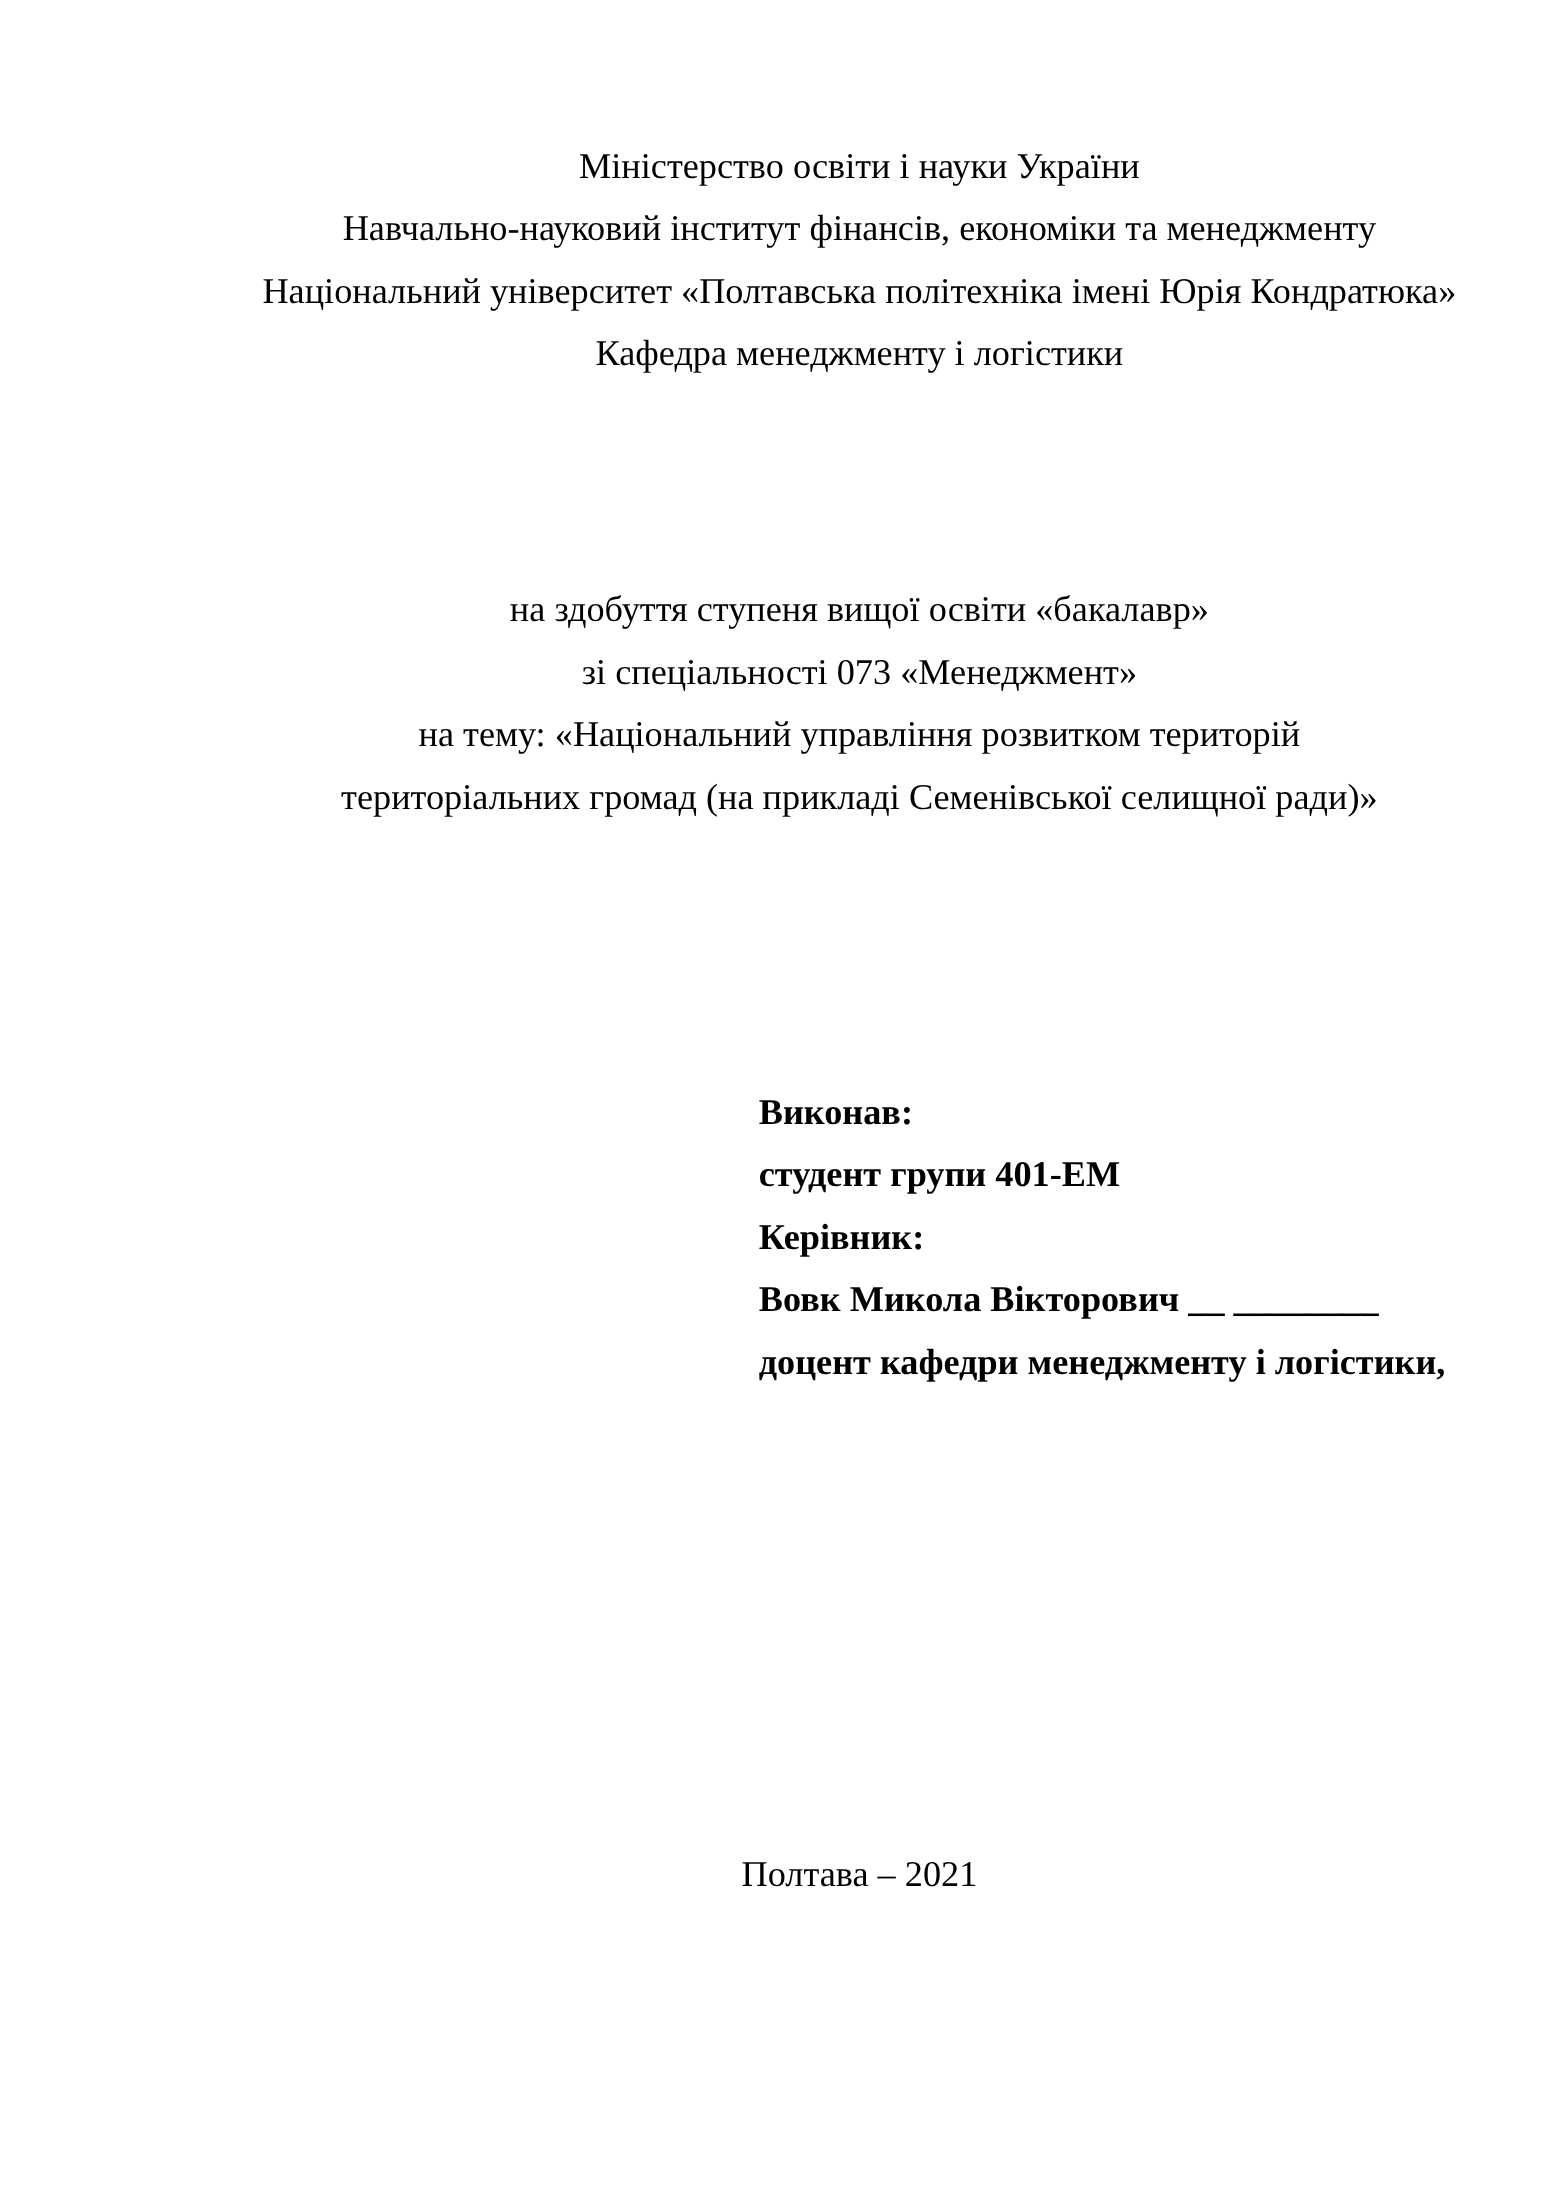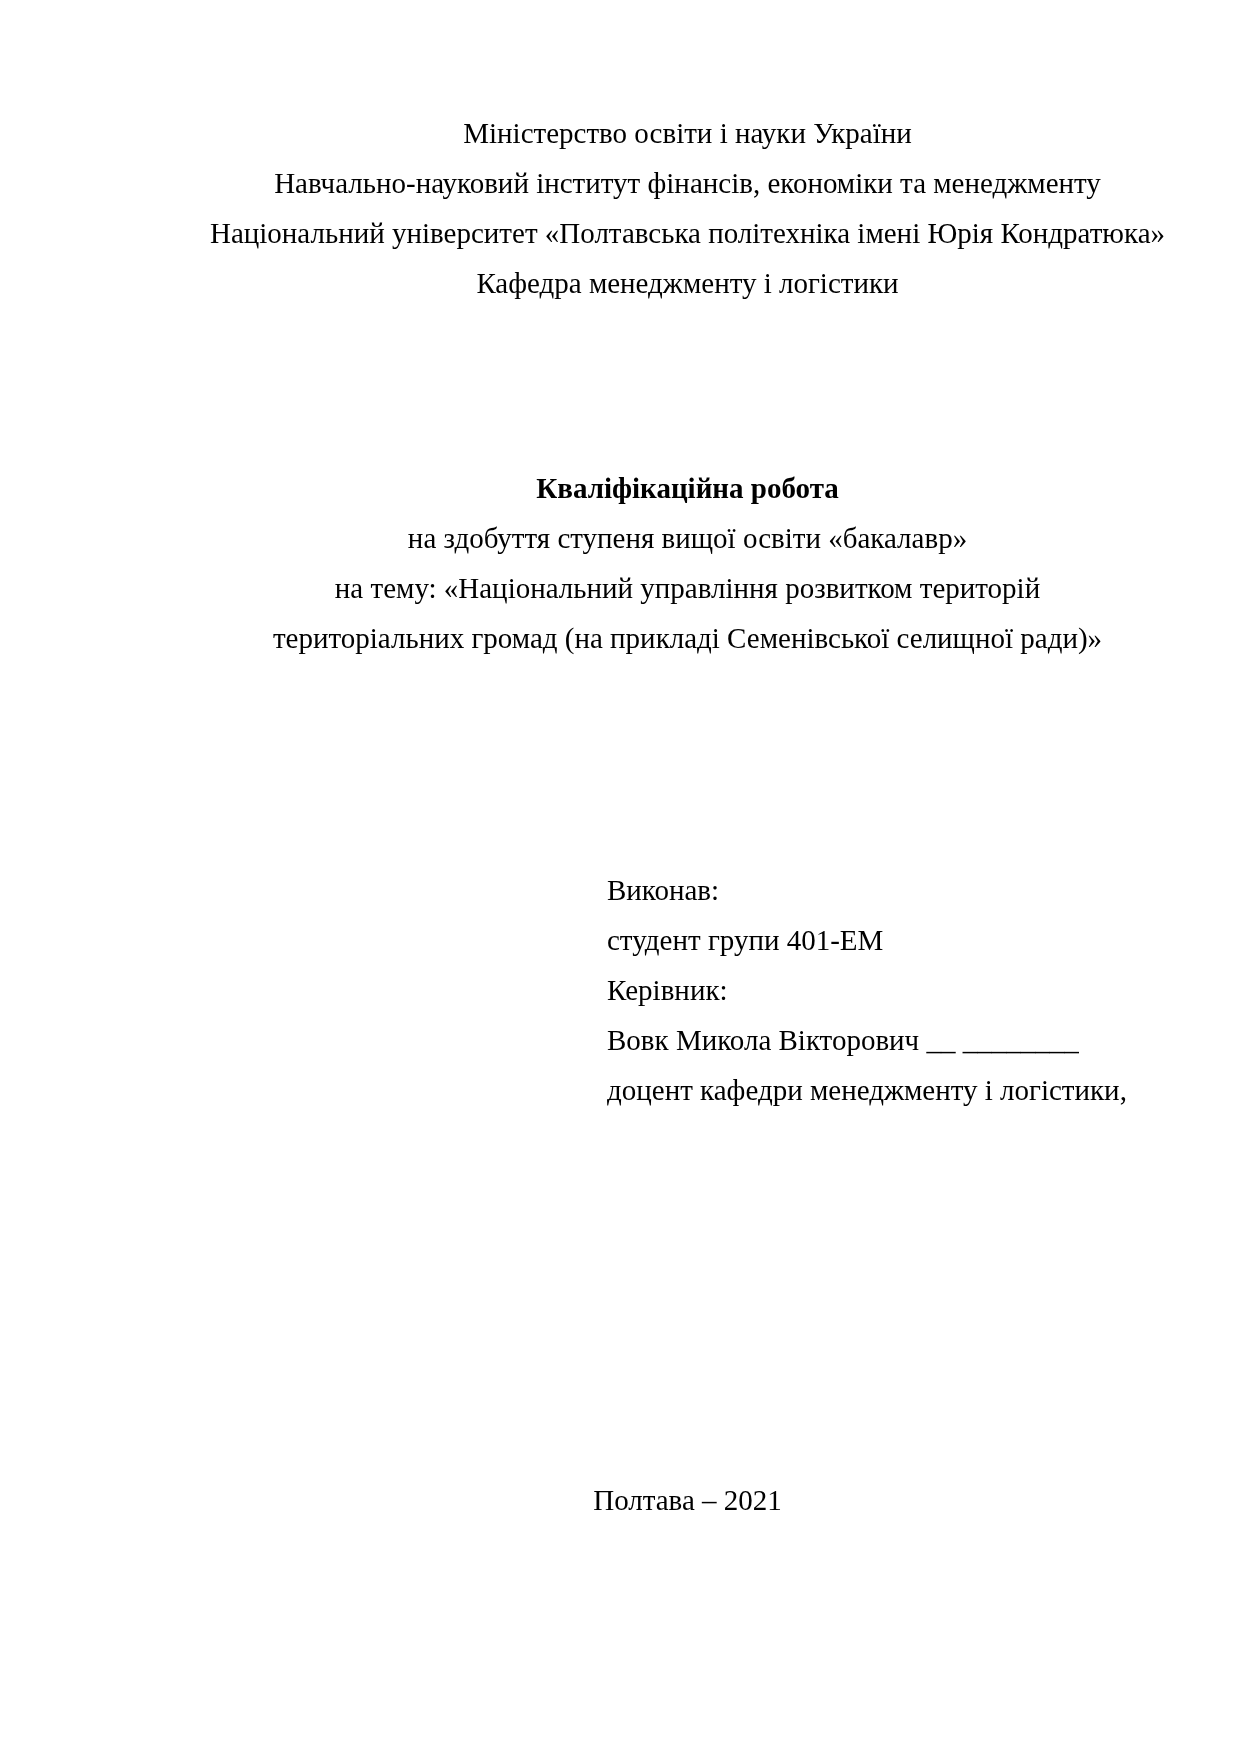--- a/index.html
+++ b/index.html
@@ -20,39 +20,40 @@
     white-space: nowrap;
   }
   .centered { text-align: center; }
   .bold { font-weight: bold; }
   .spacer-a { height: 155px; }
   .spacer-b { height: 202px; }
   .spacer-c { height: 360px; }
   .sig-block {
     margin-left: 432px;
     text-align: left;
+    font-weight: bold;
   }
 </style>
 </head>
 <body>
 
 <div class="page">
 
   <div class="header-block centered">
     <div class="line">Міністерство освіти і науки України</div>
     <div class="line">Навчально-науковий інститут фінансів, економіки та менеджменту</div>
     <div class="line">Національний університет «Полтавська політехніка імені Юрія Кондратюка»</div>
     <div class="line">Кафедра менеджменту і логістики</div>
   </div>
 
   <div class="spacer-a"></div>
 
   <div class="title-block centered">
-    <div class="line bold">Кваліфікаційна робота</div>
     <div class="line">на здобуття ступеня вищої освіти «бакалавр»</div>
+    <div class="line">зі спеціальності 073 «Менеджмент»</div>
     <div class="line">на тему: «Національний управління розвитком територій</div>
     <div class="line">територіальних громад (на прикладі Семенівської селищної ради)»</div>
   </div>
 
   <div class="spacer-b"></div>
 
   <div class="sig-block">
     <div class="line">Виконав:</div>
     <div class="line">студент групи 401-ЕМ</div>
     <div class="line">Керівник:</div>

